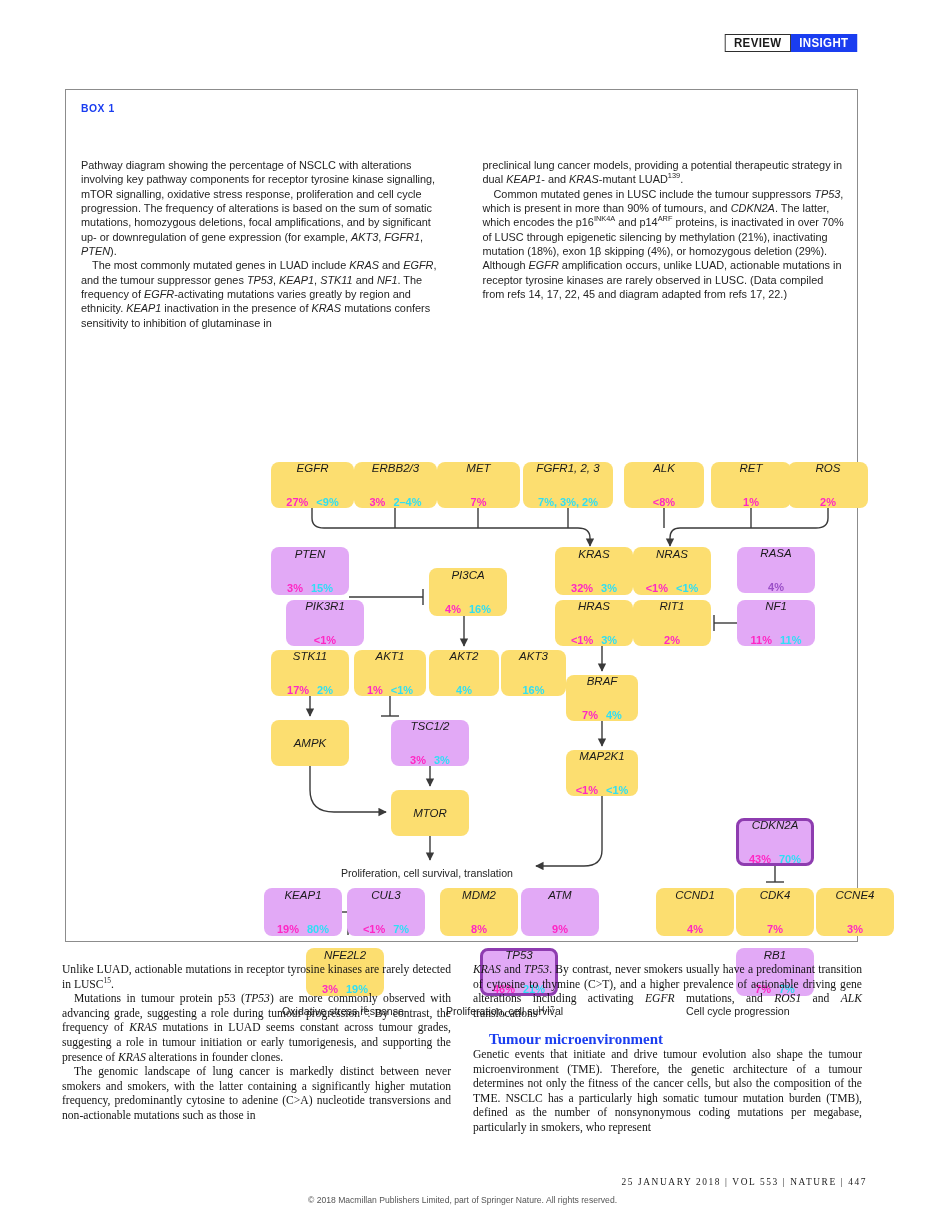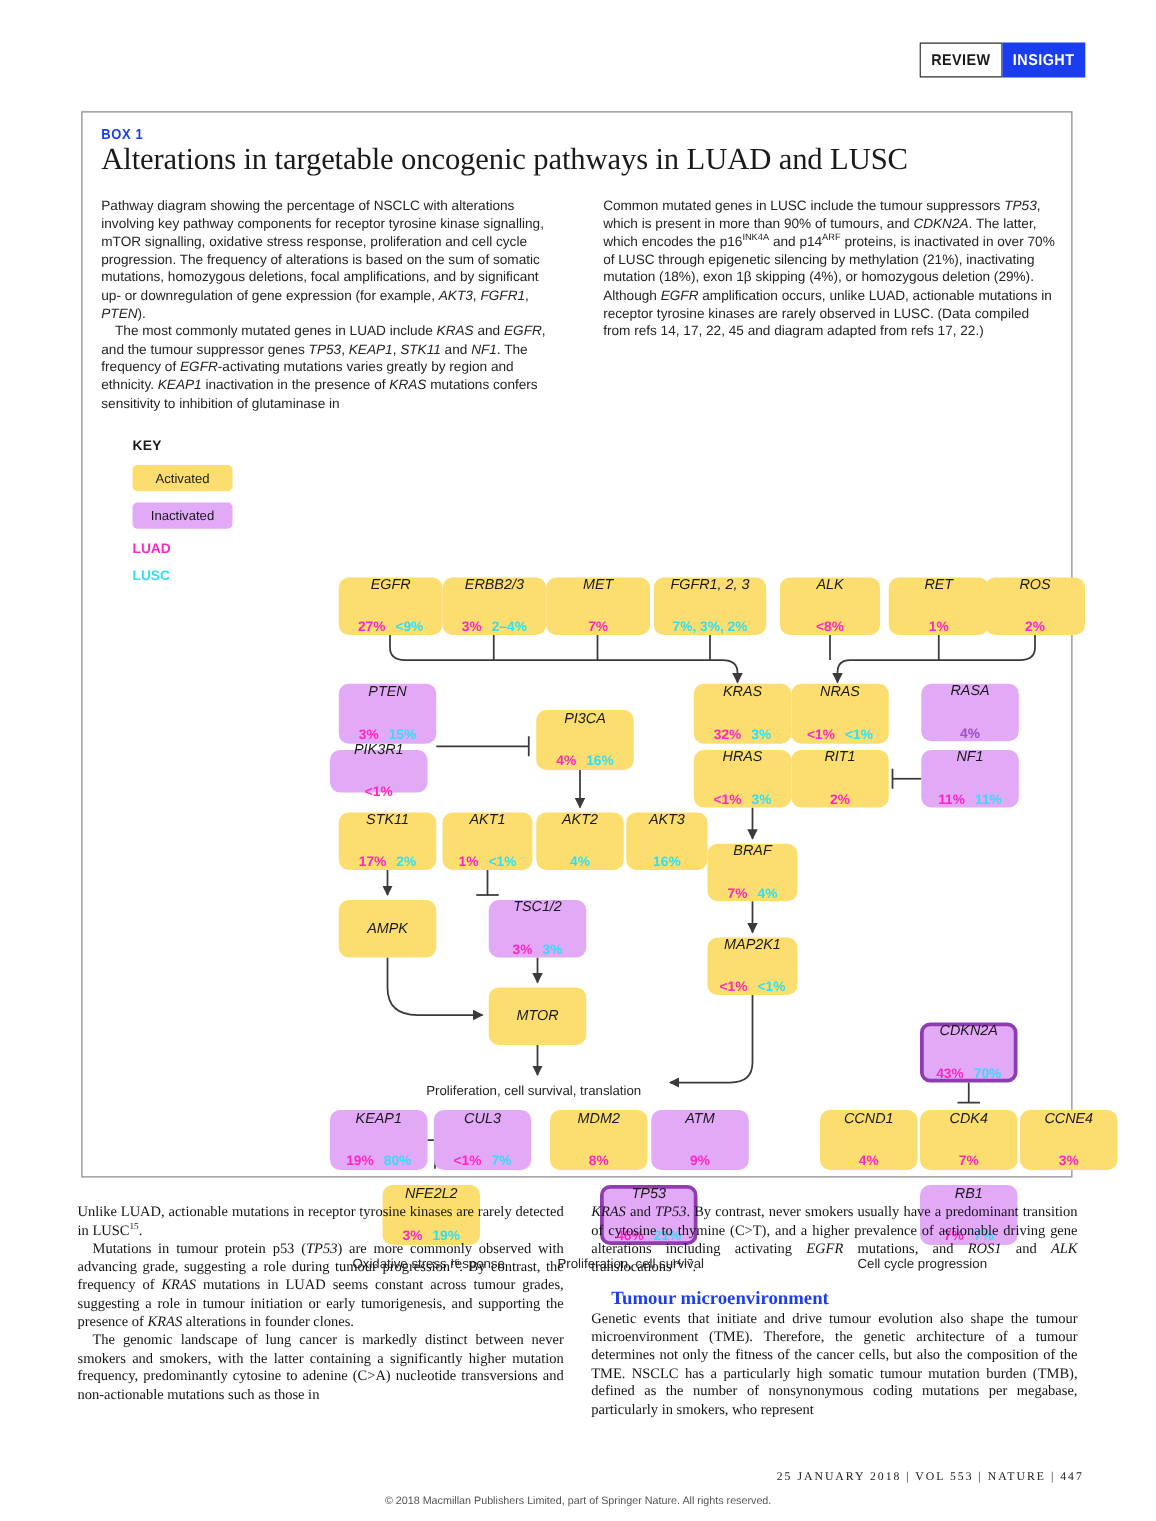--- a/index.html
+++ b/index.html
@@ -2,21 +2,21 @@
 <html><head>
 <meta charset="utf-8">
 <style>
   html,body{margin:0;padding:0;}
   body{
     width:925px;height:1217px;background:#ffffff;
     font-family:"Liberation Sans",sans-serif;color:#1a1a1a;
     position:relative;overflow:hidden;
   }
   
-  .hdr{position:absolute;top:34px;right:52px;display:flex;height:28px;}
+  .hdr{position:absolute;top:34px;right:63px;display:flex;height:18px;}
   .hdr .review{
     border:1px solid #2e2e2e;color:#1a1a1a;background:#fff;
     font-size:12.5px;font-weight:bold;letter-spacing:.4px;
     padding:0 9px;display:flex;align-items:center;
     font-stretch:condensed;transform:scaleX(.92);transform-origin:right center;
   }
   .hdr .insight{
     background:#1a3df0;color:#fff;
     font-size:12.5px;font-weight:bold;letter-spacing:.4px;
     padding:0 9px;display:flex;align-items:center;
@@ -97,28 +97,28 @@
 </head>
 <body>
 
 <div class="hdr">
   <div class="review">REVIEW</div>
   <div class="insight">INSIGHT</div>
 </div>
 
 <div class="boxframe">
   <div class="boxnum">BOX 1</div>
-  <div class="boxtitle">Alterations in targetable oncogenic pathways in LUAD and LUSC</div>
 
   <div class="intro">
     <div class="col">
       <p><span id="il1">Pathway diagram showing the percentage of NSCLC with alterations involving key pathway components for receptor tyrosine kinase signalling, mTOR signalling, oxidative stress response, proliferation and cell cycle progression. The frequency of alterations is based on the sum of somatic mutations, homozygous deletions, focal amplifications, and by significant up- or downregulation of gene expression (for example, <i>AKT3</i>, <i>FGFR1</i>, <i>PTEN</i>).</span></p>
       <p><span id="il2">The most commonly mutated genes in LUAD include <i>KRAS</i> and <i>EGFR</i>, and the tumour suppressor genes <i>TP53</i>, <i>KEAP1</i>, <i>STK11</i> and <i>NF1</i>. The frequency of <i>EGFR</i>-activating mutations varies greatly by region and ethnicity. <i>KEAP1</i> inactivation in the presence of <i>KRAS</i> mutations confers sensitivity to inhibition of glutaminase in</span></p>
     </div>
     <div class="col">
+      <p><span id="ir1">preclinical lung cancer models, providing a potential therapeutic strategy in dual <i>KEAP1</i>- and <i>KRAS</i>-mutant LUAD<sup>139</sup>.</span></p>
       <p><span id="ir2">Common mutated genes in LUSC include the tumour suppressors <i>TP53</i>, which is present in more than 90% of tumours, and <i>CDKN2A</i>. The latter, which encodes the p16<sup>INK4A</sup> and p14<sup>ARF</sup> proteins, is inactivated in over 70% of LUSC through epigenetic silencing by methylation (21%), inactivating mutation (18%), exon 1β skipping (4%), or homozygous deletion (29%). Although <i>EGFR</i> amplification occurs, unlike LUAD, actionable mutations in receptor tyrosine kinases are rarely observed in LUSC. (Data compiled from refs 14, 17, 22, 45 and diagram adapted from refs 17, 22.)</span></p>
     </div>
   </div>
 
   <div class="diagram">
     <svg class="wires" viewBox="0 0 793 585">
       <g stroke="#3a3a3a" stroke-width="1.4" fill="none">
         <marker id="ar" markerWidth="7" markerHeight="7" refX="5.4" refY="3" orient="auto">
           <path d="M0,0 L6,3 L0,6 z" fill="#3a3a3a" stroke="none"></path>
         </marker>
@@ -167,27 +167,20 @@
         <path d="M466,586 L466,594" marker-end="url(#ar)"></path>
 
         <path d="M709,516 L709,532"></path>
         <path d="M700,532 L718,532"></path>
 
         <path d="M709,586 L709,594"></path>
         <path d="M700,594 L718,594"></path>
       </g>
     </svg>
 
-    <div class="key">
-      <div class="keytitle">KEY</div>
-      <div class="keyswatch act">Activated</div>
-      <div class="keyswatch inact">Inactivated</div>
-      <div class="keylbl luad">LUAD</div>
-      <div class="keylbl lusc">LUSC</div>
-    </div>
 
     <div id="nodes">
         <div class="node act" style="left: 205px; top: 112px; width: 83px; height: 46px;">
           <div class="nname">EGFR</div>
           <div class="nvals">
             <span class="luad">27%</span>
             <span class="lusc">&lt;9%</span>
           </div>
         </div>
         <div class="node act" style="left: 288px; top: 112px; width: 83px; height: 46px;">
@@ -227,21 +220,21 @@
             <span class="luad">2%</span>
           </div>
         </div>
         <div class="node inact" style="left: 205px; top: 197px; width: 78px; height: 48px;">
           <div class="nname">PTEN</div>
           <div class="nvals">
             <span class="luad">3%</span>
             <span class="lusc">15%</span>
           </div>
         </div>
-        <div class="node inact" style="left: 198px; top: 250px; width: 78px; height: 34px;">
+        <div class="node inact" style="left: 220px; top: 250px; width: 78px; height: 46px;">
           <div class="nname">PIK3R1</div>
           <div class="nvals">
             <span class="luad">&lt;1%</span>
           </div>
         </div>
         <div class="node act" style="left: 363px; top: 218px; width: 78px; height: 48px;">
           <div class="nname">PI3CA</div>
           <div class="nvals">
             <span class="luad">4%</span>
             <span class="lusc">16%</span>

